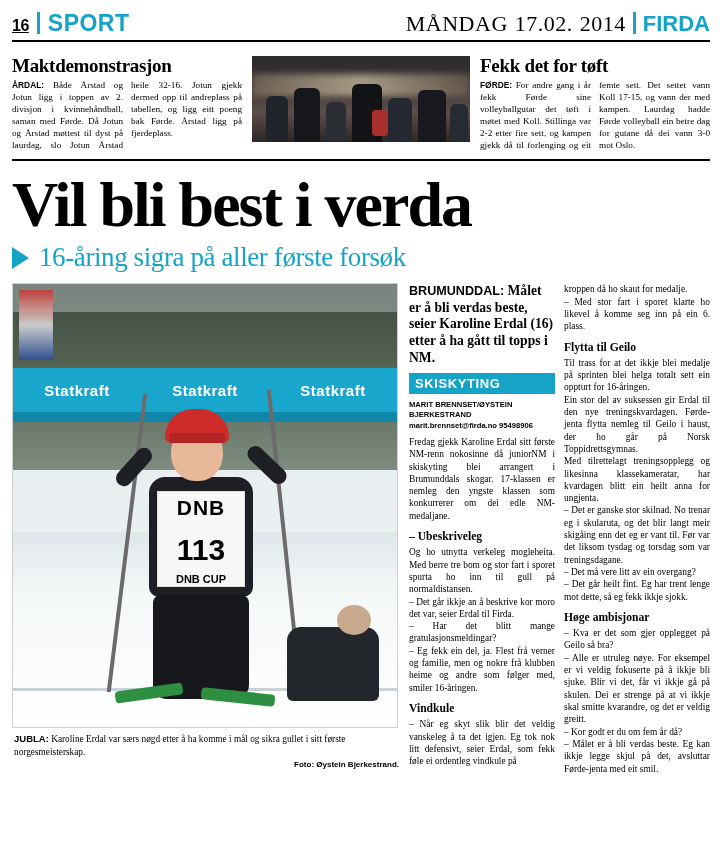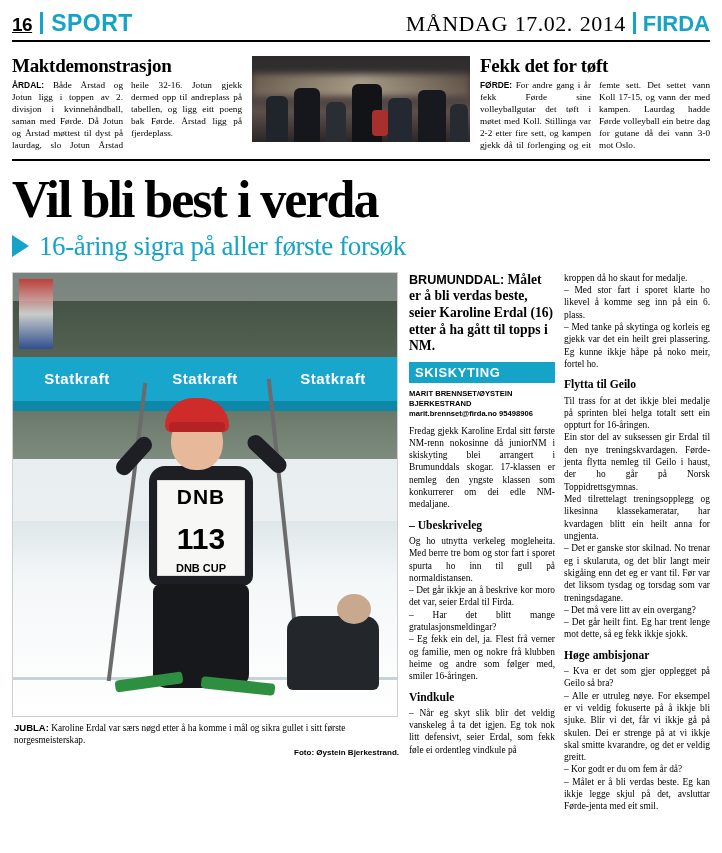--- a/index.html
+++ b/index.html
@@ -9,21 +9,21 @@
     background: #ffffff;
     font-family: "Liberation Serif", serif;
     color: #000;
     overflow: hidden;
   }
   .page { width:722px; height:853px; position:relative; padding: 8px 12px 0 12px; }
 
   
   .masthead { display:flex; align-items:center; justify-content:space-between; height:30px; }
   .mh-left { display:flex; align-items:baseline; gap:8px; }
-  .mh-pageno { font-family:"Liberation Sans", sans-serif; font-weight:bold; font-size:19px; letter-spacing:-0.5px;text-decoration:underline; }
+  .mh-pageno { font-family:"Liberation Sans", sans-serif; font-weight:bold; font-size:16px; letter-spacing:-0.5px;text-decoration:underline; }
   .mh-rule { display:inline-block; width:3px; height:22px; background:#15a3c7; position:relative; top:3px; }
   .mh-section { font-family:"Liberation Sans", sans-serif; font-weight:bold; font-size:23px; color:#15a3c7; letter-spacing:0.5px; }
   .mh-right { display:flex; align-items:baseline; gap:7px; }
   .mh-date { font-family:"Liberation Serif", serif; font-size:22px; letter-spacing:0.5px; }
   .mh-paper { font-family:"Liberation Sans", sans-serif; font-weight:bold; font-size:22px; color:#15a3c7; }
 
   .topline { border-top:2px solid #000; margin-top:2px; }
 
   
   .teasers { display:flex; gap:10px; padding-top:6px;margin-top:8px; }
@@ -52,21 +52,21 @@
   .tp-f5 { left:136px; width:24px; height:44px; background:#242830; }
   .tp-f6 { left:166px; width:28px; height:52px; background:#17191e; }
   .tp-f7 { left:198px; width:18px; height:38px; background:#262a31; }
   .tp-red { position:absolute; left:120px; bottom:6px; width:16px; height:26px; background:#a8302c; border-radius:4px; }
 
   .midrule { border-top:2px solid #000; margin-top:8px; }
 
   
   .headline {
     font-family:"Liberation Serif", serif; font-weight:bold;
-    font-size:52px; line-height:0.95; letter-spacing:-2px;
+    font-size:64px; line-height:0.95; letter-spacing:-2px;
     margin:14px 0 6px 0;
   }
   .subhead { display:flex; align-items:center; gap:10px; margin-bottom:10px; }
   .tri { width:0;height:0;border-left:17px solid #15a3c7;border-top:11px solid transparent;border-bottom:11px solid transparent; }
   .subhead-text { font-family:"Liberation Serif", serif; font-size:27px; color:#15a3c7; letter-spacing:-0.4px; }
 
   
   .content { display:flex; gap:10px; }
   .photo-col { width:421px; }
   .main-photo {
@@ -248,21 +248,20 @@
           <p class="q">– Eg fekk ein del, ja. Flest frå verner og familie, men og nokre frå klubben heime og andre som følger med, smiler 16-åringen.</p>
           <div class="subhd">Vindkule</div>
           <p class="q">– Når eg skyt slik blir det veldig vanskeleg å ta det igjen. Eg tok nok litt defensivt, seier Erdal, som fekk føle ei ordentleg vindkule på</p>
         </div>
       </div>
 
       <div class="tcol">
         <div class="body-txt">
           <p>kroppen då ho skaut for medalje.</p>
           <p class="q">– Med stor fart i sporet klarte ho likevel å komme seg inn på ein 6. plass.</p>
-          <p class="q">– Med tanke på skytinga og korleis eg gjekk var det ein heilt grei plassering. Eg kunne ikkje håpe på noko meir, fortel ho.</p>
           <div class="subhd">Flytta til Geilo</div>
           <p>Til trass for at det ikkje blei medalje på sprinten blei helga totalt sett ein oppturt for 16-åringen.</p>
           <p>Ein stor del av suksessen gir Erdal til den nye treningskvardagen. Førde-jenta flytta nemleg til Geilo i haust, der ho går på Norsk Toppidrettsgymnas.</p>
           <p>Med tilrettelagt treningsopplegg og likesinna klassekameratar, har kvardagen blitt ein heilt anna for ungjenta.</p>
           <p class="q">– Det er ganske stor skilnad. No trenar eg i skularuta, og det blir langt meir skigåing enn det eg er vant til. Før var det liksom tysdag og torsdag som var treningsdagane.</p>
           <p class="q">– Det må vere litt av ein overgang?</p>
           <p class="q">– Det går heilt fint. Eg har trent lenge mot dette, så eg fekk ikkje sjokk.</p>
           <div class="subhd">Høge ambisjonar</div>
           <p class="q">– Kva er det som gjer opplegget på Geilo så bra?</p>
           <p class="q">– Alle er utruleg nøye. For eksempel er vi veldig fokuserte på å ikkje bli sjuke. Blir vi det, får vi ikkje gå på skulen. Dei er strenge på at vi ikkje skal smitte kvarandre, og det er veldig greitt.</p>

